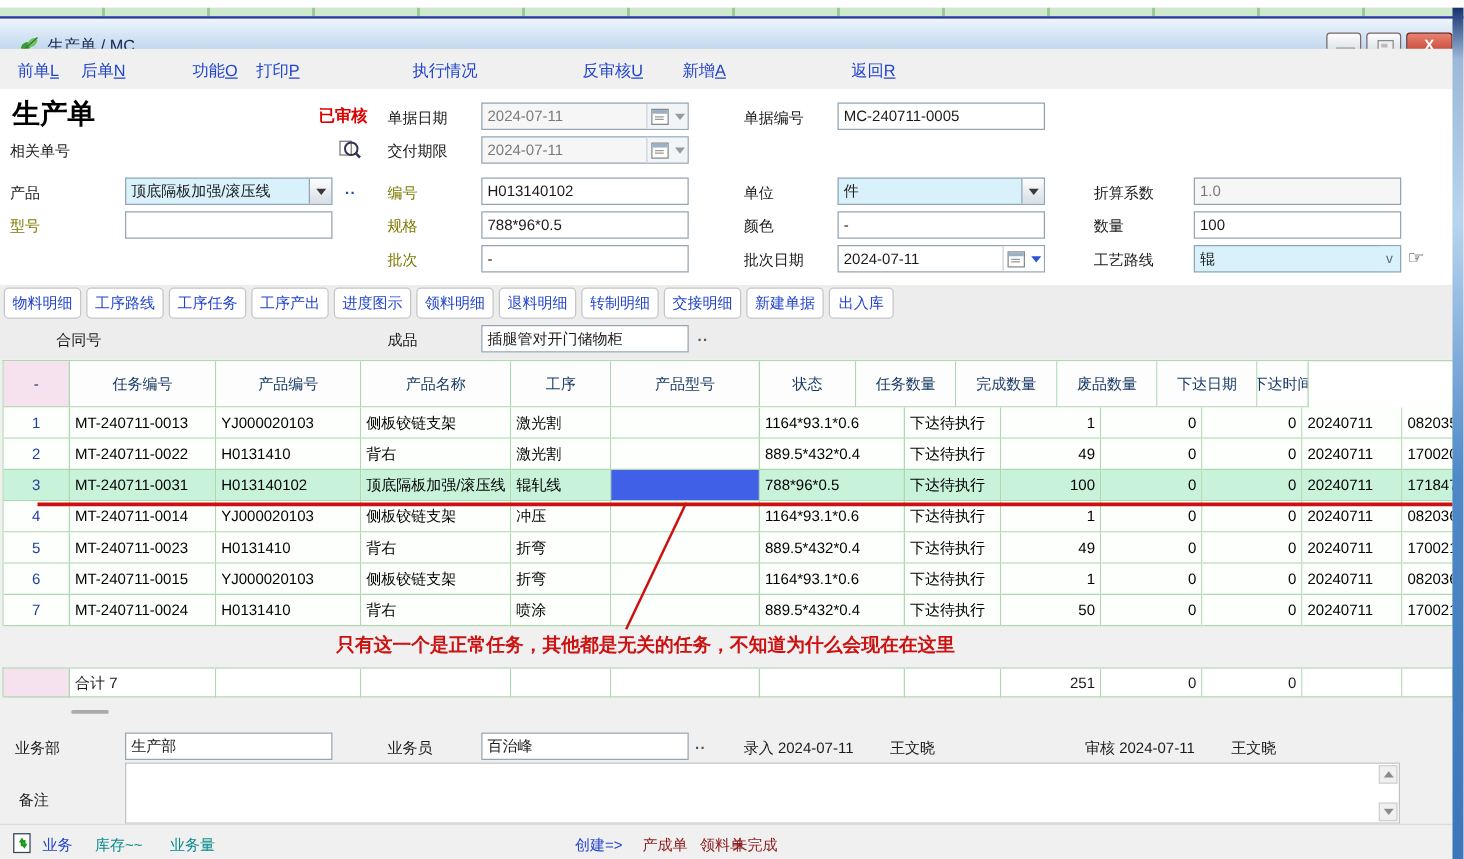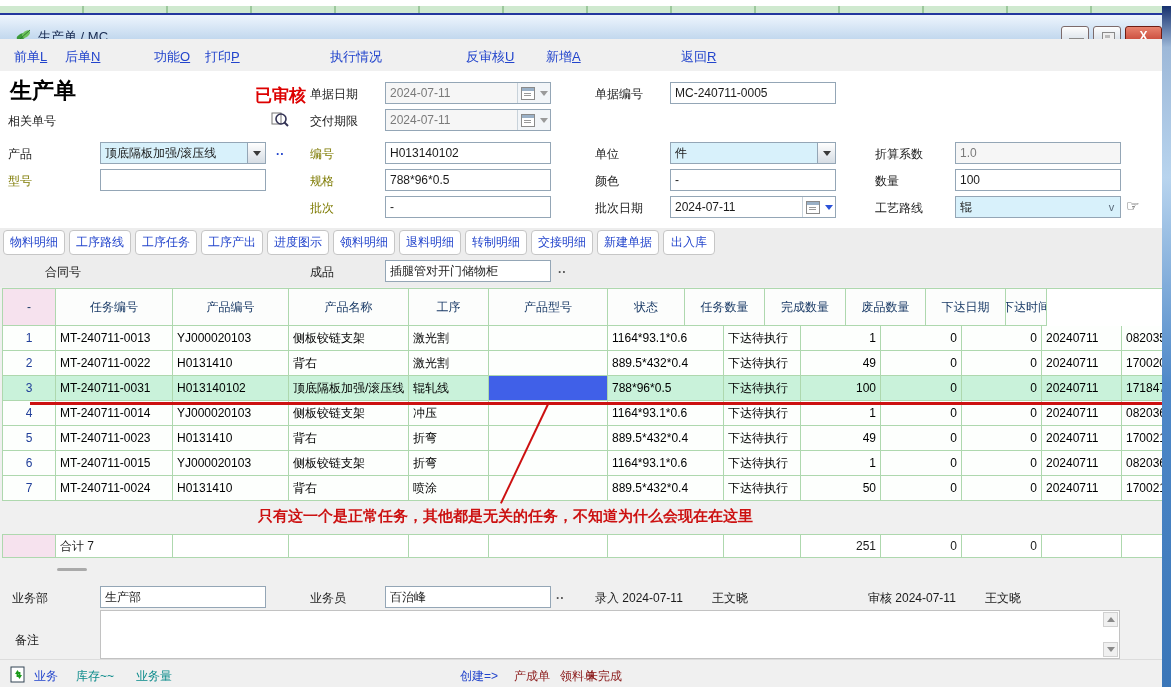--- a/index.html
+++ b/index.html
@@ -25,21 +25,21 @@
   .tlink{position:absolute;top:9px;color:var(--link_blue);font-size:13px;cursor:pointer;white-space:nowrap;}
   .tlink .hk{text-decoration:underline;}
 
   
   .form-panel{left:0;top:65px;width:1162px;height:157px;background:#ffffff;}
   .gray-band{left:0;top:222px;width:1162px;height:59px;background:#ededed;}
 
   .lbl{position:absolute;font-size:12px;color:#1a1a1a;white-space:nowrap;}
   .lbl.olive{color:var(--label_olive);}
   .big-title{position:absolute;font-family:"Liberation Serif","DejaVu Serif",serif;font-weight:bold;font-size:22px;color:#000;}
-  .status-red{position:absolute;color:var(--status_red);font-weight:bold;font-size:17px;}
+  .status-red{position:absolute;color:var(--status_red);font-weight:bold;font-size:13px;}
 
   .inp{position:absolute;height:22px;border:1px solid #94a6b6;background:#fff;box-sizing:border-box;display:flex;align-items:center;padding:0 4px;font-size:12px;overflow:hidden;white-space:nowrap;}
   .inp.dis{background:#f6f6f6;color:#7a7a7a;}
   .combo{background:#d8f1fb;padding-right:18px;}
   .ddbtn{position:absolute;right:0;top:0;bottom:0;width:17px;background:linear-gradient(#fefefe,#d6dde4);border-left:1px solid #94a6b6;display:flex;align-items:center;justify-content:center;}
   .tri{width:0;height:0;border-left:4px solid transparent;border-right:4px solid transparent;border-top:5px solid #3a3a3a;}
   .tri.gray{border-top-color:#9a9a9a;}
   .chev{color:#5a6a7a;font-size:11px;line-height:1;}
   .dots-link{position:absolute;font-weight:bold;font-size:12px;letter-spacing:1px;}
   .cal{display:inline-block;width:12px;height:11px;border:1px solid #8a8a8a;background:
@@ -62,21 +62,21 @@
   .gcell.num{justify-content:flex-end;}
   .hl .gcell{background:var(--highlight_green);}
   .gcell.selcell{background:var(--selection_blue);}
   #sumrow{position:absolute;left:2px;top:528px;border-left:1px solid var(--grid_green);border-top:1px solid var(--grid_green);}
   #sumrow .gcell{height:23px;background:#fff;}
   #sumrow .gcell.first{background:#f6e2ee;}
 
   
   .red-underline{left:30px;top:396px;width:1132px;height:3px;background:var(--annotation_red);}
   .red-diagonal{left:500px;top:497px;width:112px;height:2px;background:var(--annotation_red);transform-origin:0 0;transform:rotate(-64.6deg);}
-  .annotation-text{left:258px;top:501px;font-family:Liberation Sans, sans-serif;font-weight:bold;font-size:15px;color:var(--annotation_red);white-space:nowrap;}
+  .annotation-text{left:269px;top:501px;font-family:Liberation Sans, sans-serif;font-weight:bold;font-size:15px;color:var(--annotation_red);white-space:nowrap;}
 
   .splitter{left:57px;top:562px;width:30px;height:3px;background:#aaa;border-radius:2px;}
 
   
   .remark-box{left:100px;top:604px;width:1020px;height:49px;background:#fff;border:1px solid #c2c2c2;box-sizing:border-box;}
   .sbtn{position:absolute;right:1px;width:15px;height:15px;background:#f0f0f0;border:1px solid #d0d0d0;display:flex;align-items:center;justify-content:center;box-sizing:border-box;}
   .tri-up{width:0;height:0;border-left:4px solid transparent;border-right:4px solid transparent;border-bottom:5px solid #8a8a8a;}
   .tri-dn{width:0;height:0;border-left:4px solid transparent;border-right:4px solid transparent;border-top:5px solid #8a8a8a;}
 
   

